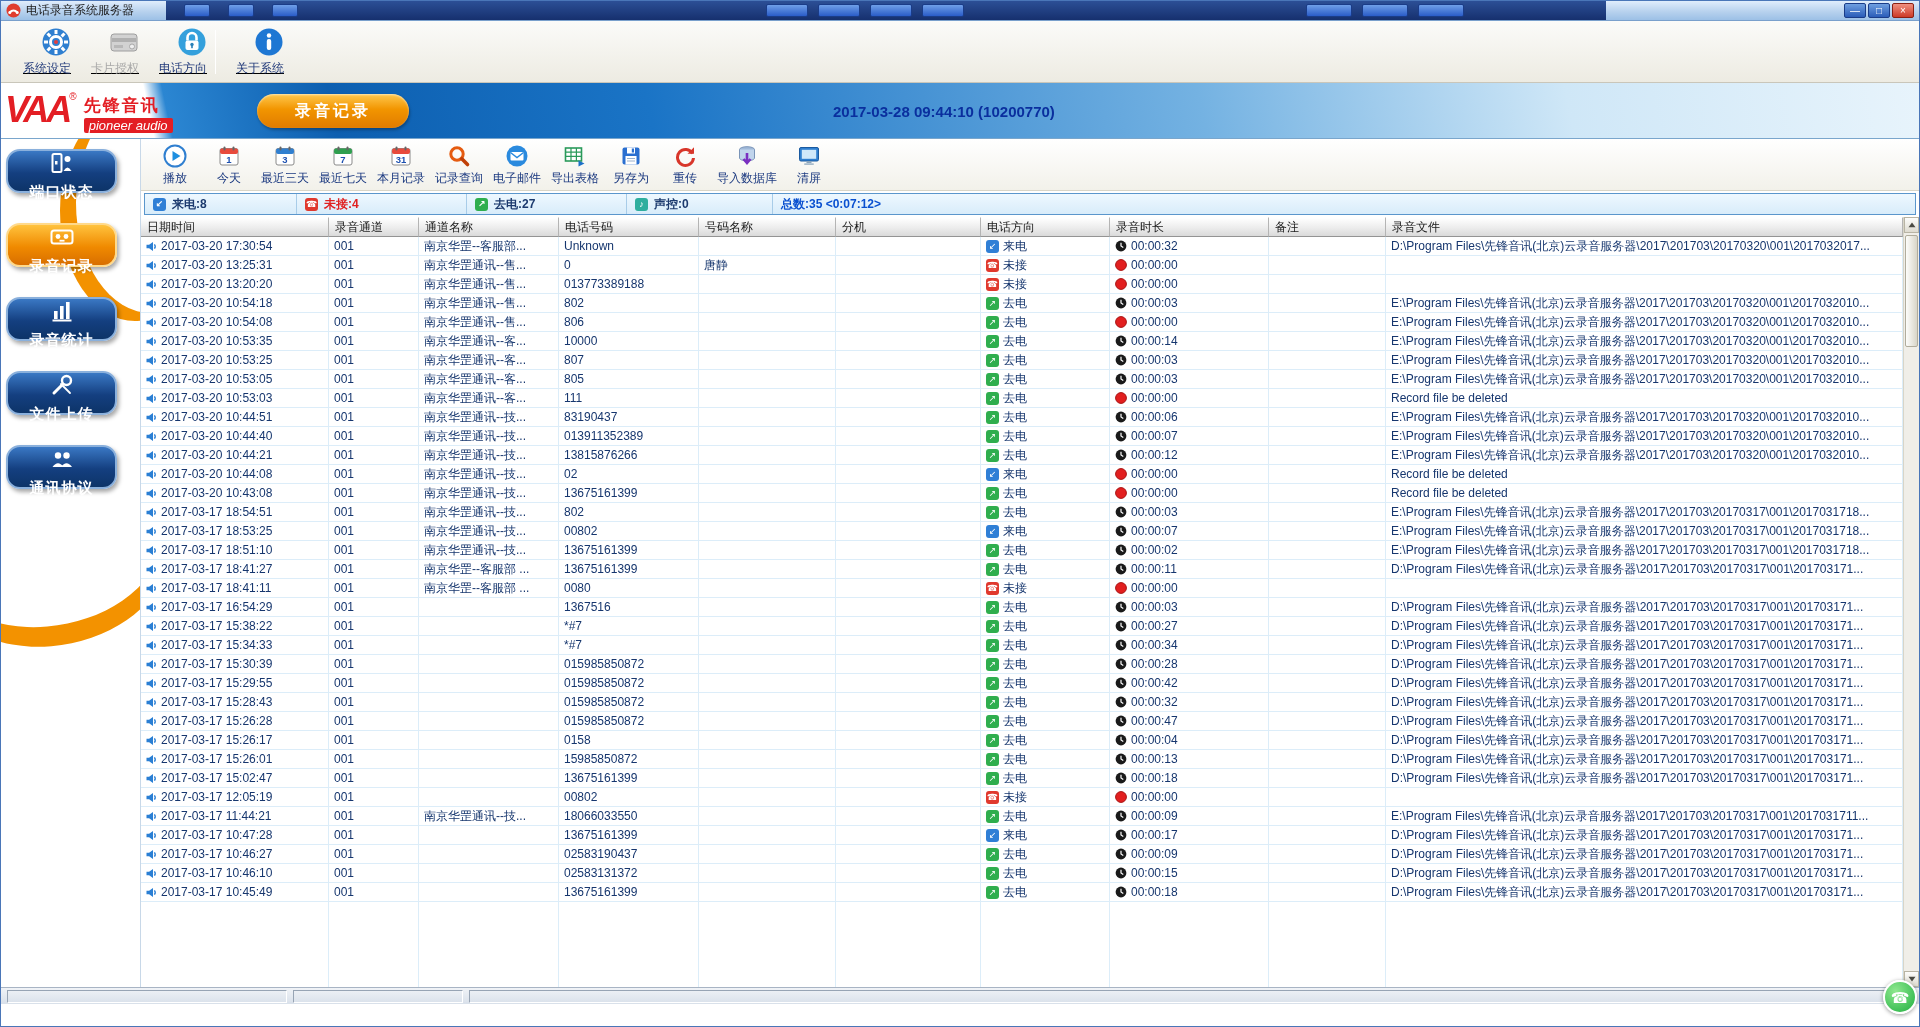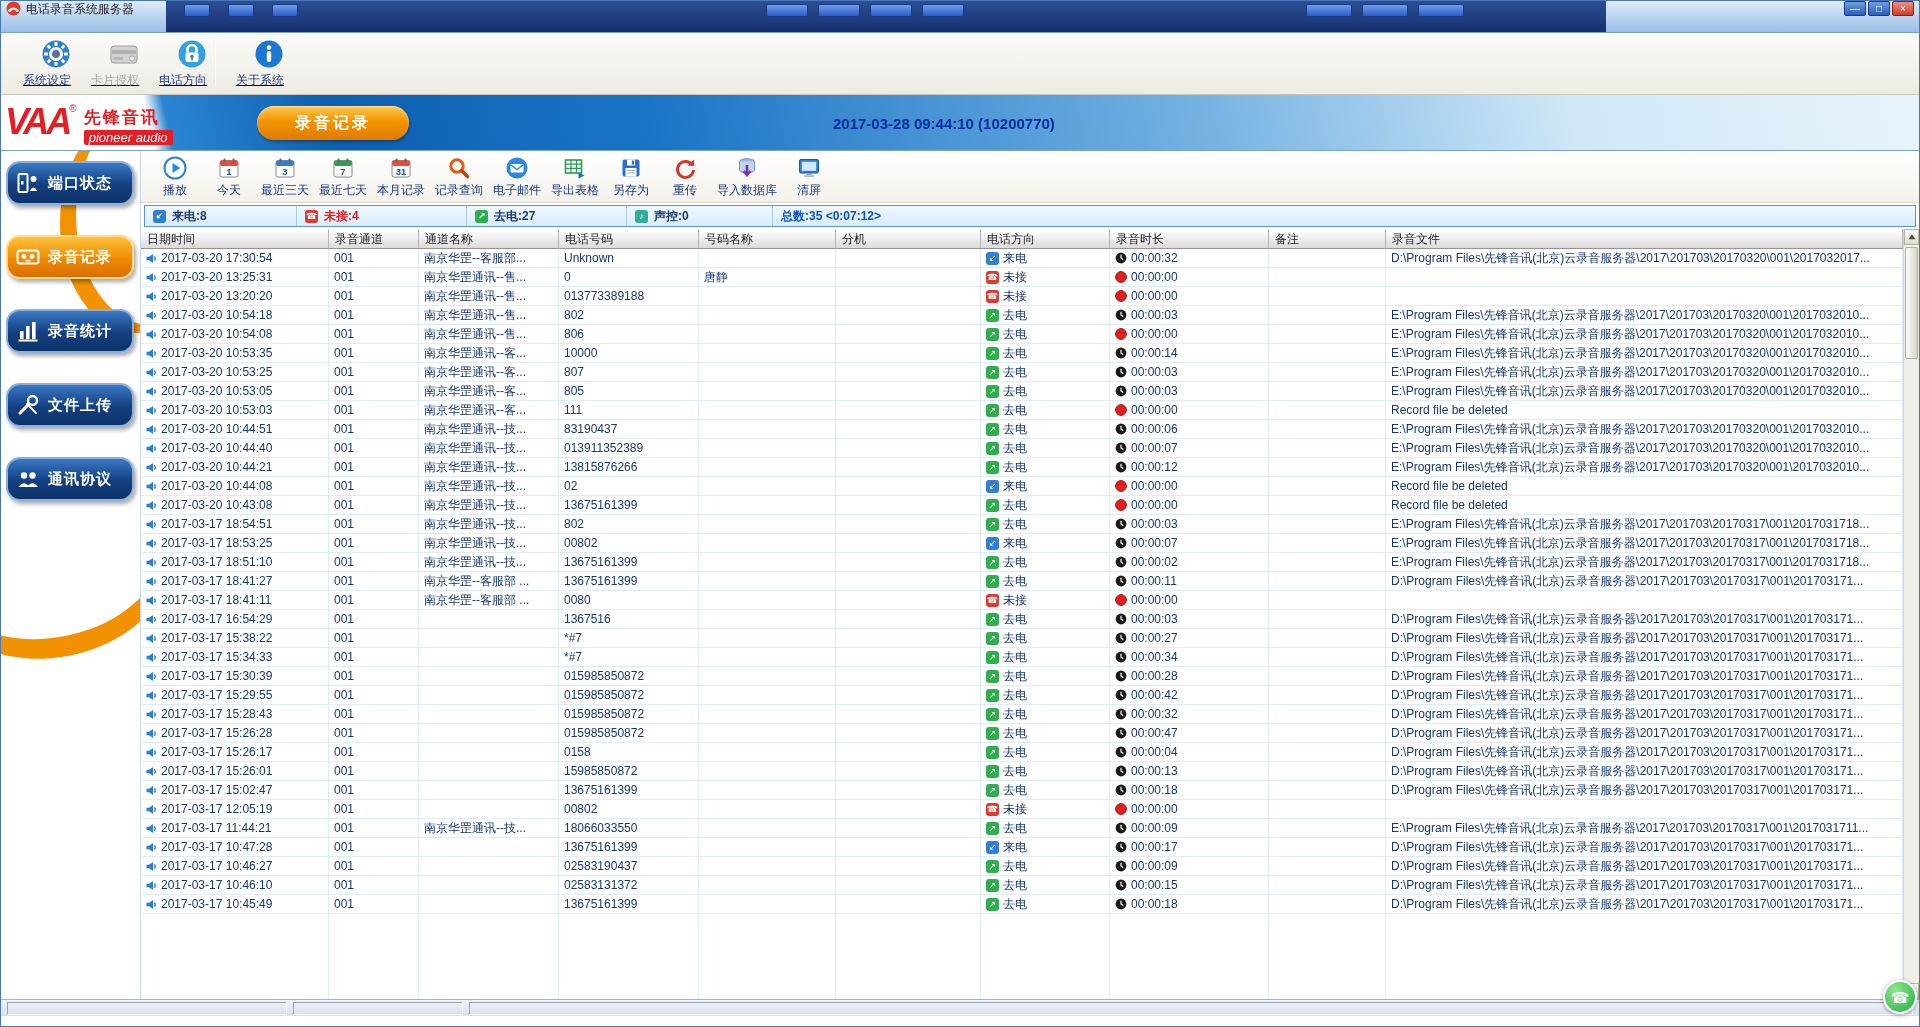--- a/index.html
+++ b/index.html
@@ -3,21 +3,21 @@
 <meta charset="utf-8">
 <style>
   html,body{margin:0;padding:0;background:#555;}
   *{box-sizing:border-box;}
   .screen{
     position:relative;width:1920px;height:1027px;overflow:hidden;background:#fff;
     font-family:"Liberation Sans","DejaVu Sans",sans-serif;border:1px solid #4a76b8;
     --cols:188px 90px 140px 140px 137px 145px 129px 159px 117px minmax(0,1fr);
   }
   
-  .titlebar{position:relative;height:32px;display:flex;align-items:flex-start;padding:0 5px;gap:5px;
+  .titlebar{position:relative;height:20px;display:flex;align-items:center;padding:0 5px;gap:5px;
     background:linear-gradient(#e0edfc,#b8d2ee 55%,#9cc0e6);border-bottom:1px solid #7aa0cc;}
   .titlebar .title{font-size:12px;color:#1a1a1a;z-index:2;}
   .app-ico{display:inline-flex;z-index:2;}
   .tb-strip{position:absolute;left:165px;top:0;bottom:0;width:1440px;
     background:linear-gradient(#2c4f96,#16306e);}
   .frag{position:absolute;top:3px;height:13px;background:linear-gradient(#6f9fe8,#2a5cc8);
     border:1px solid #1a3c88;border-radius:2px;}
   .winbtns{margin-left:auto;display:flex;gap:2px;z-index:2;}
   .wbtn{width:22px;height:15px;display:flex;align-items:center;justify-content:center;
     font-size:10px;line-height:1;color:#fff;background:linear-gradient(#6f9fe0,#2a5cb8);
@@ -53,24 +53,24 @@
   .banner-time{position:absolute;left:832px;top:50%;transform:translateY(-50%);
     color:#0a2f9e;font-weight:bold;font-size:15px;}
   
   .body{display:flex;height:848px;}
   .sidebar{position:relative;width:140px;background:#fff;border-right:1px solid #c8d8e8;overflow:hidden;}
   .orange-top{position:absolute;top:-46px;right:-86px;width:150px;height:220px;border-radius:50%;
     box-shadow:-16px 8px 0 0 #f39200;}
   .orange-bottom{position:absolute;top:356px;left:-52px;width:210px;height:130px;border-radius:50%;
     box-shadow:0 20px 0 0 #f39200;transform:rotate(-12deg);}
   .side-items{position:relative;z-index:2;padding-top:10px;}
-  .side-btn{width:128px;height:44px;margin:0 0 30px 5px;border-radius:14px;
+  .side-btn{width:111px;height:44px;margin:0 0 30px 5px;border-radius:14px;
     background:linear-gradient(#3a78c4,#143f80 55%,#0d3468);border:2px solid #8ab0dc;
     color:#fff;display:flex;align-items:center;gap:8px;padding:0 8px;font-size:15px;font-weight:bold;
-    box-shadow:2px 3px 4px rgba(0,0,0,.35);letter-spacing:1px;}
+    box-shadow:2px 3px 4px rgba(0,0,0,.35);letter-spacing:1px;flex-direction:column;}
   .side-btn.active{background:linear-gradient(#ffc23d,#f08a00 55%,#d86e00);border-color:#ffd98a;}
   .side-ico{display:inline-flex;flex:none;}
   .main{flex:1;min-width:0;display:flex;flex-direction:column;background:#fff;}
   
   .toolbar2{height:52px;display:flex;align-items:center;gap:2px;padding:0 4px 0 8px;
     background:linear-gradient(#ffffff,#f2f1ea);border-bottom:1px solid #d8d5c8;}
   .tb2-btn{display:flex;flex-direction:column;align-items:center;justify-content:center;
     min-width:52px;height:48px;gap:1px;border-radius:3px;padding:0 4px;}
   .tb2-ico{height:26px;display:flex;align-items:center;}
   .tb2-label{font-size:12px;color:#1c3a80;white-space:nowrap;}

